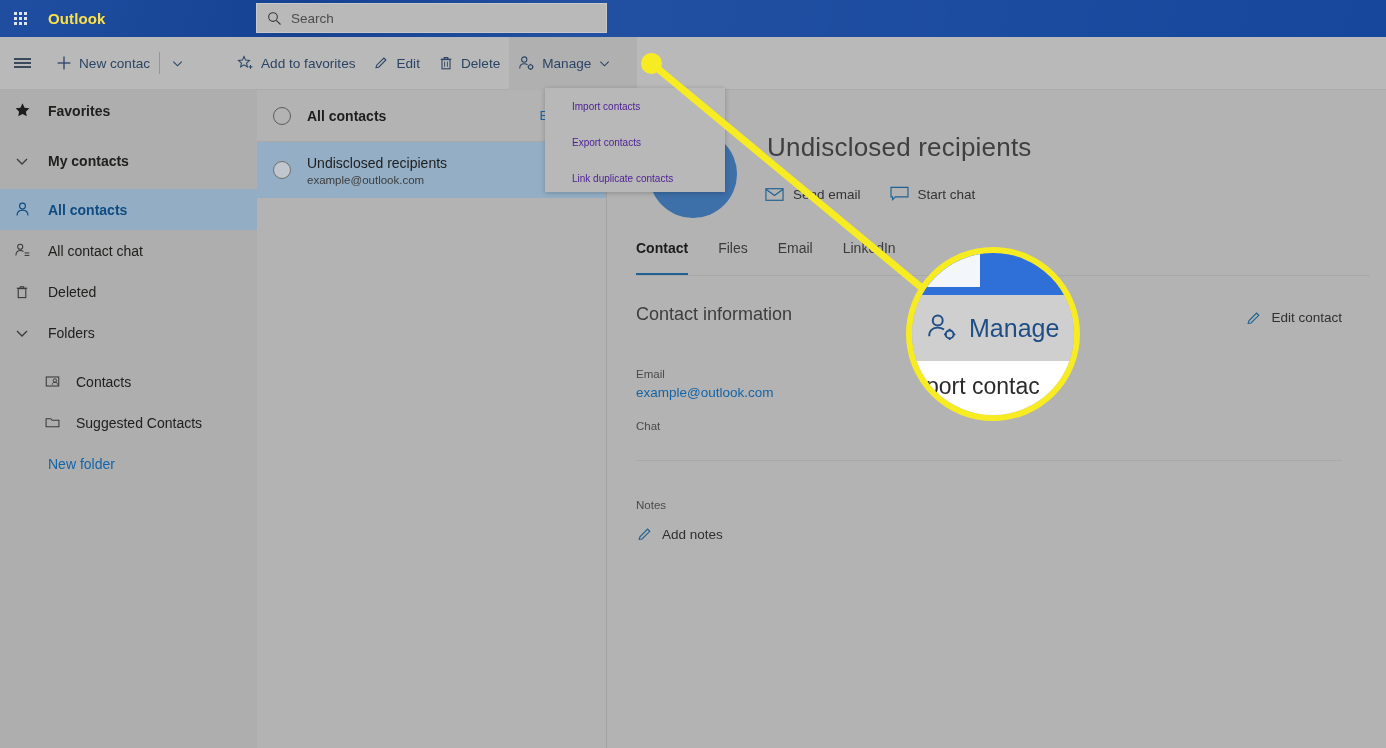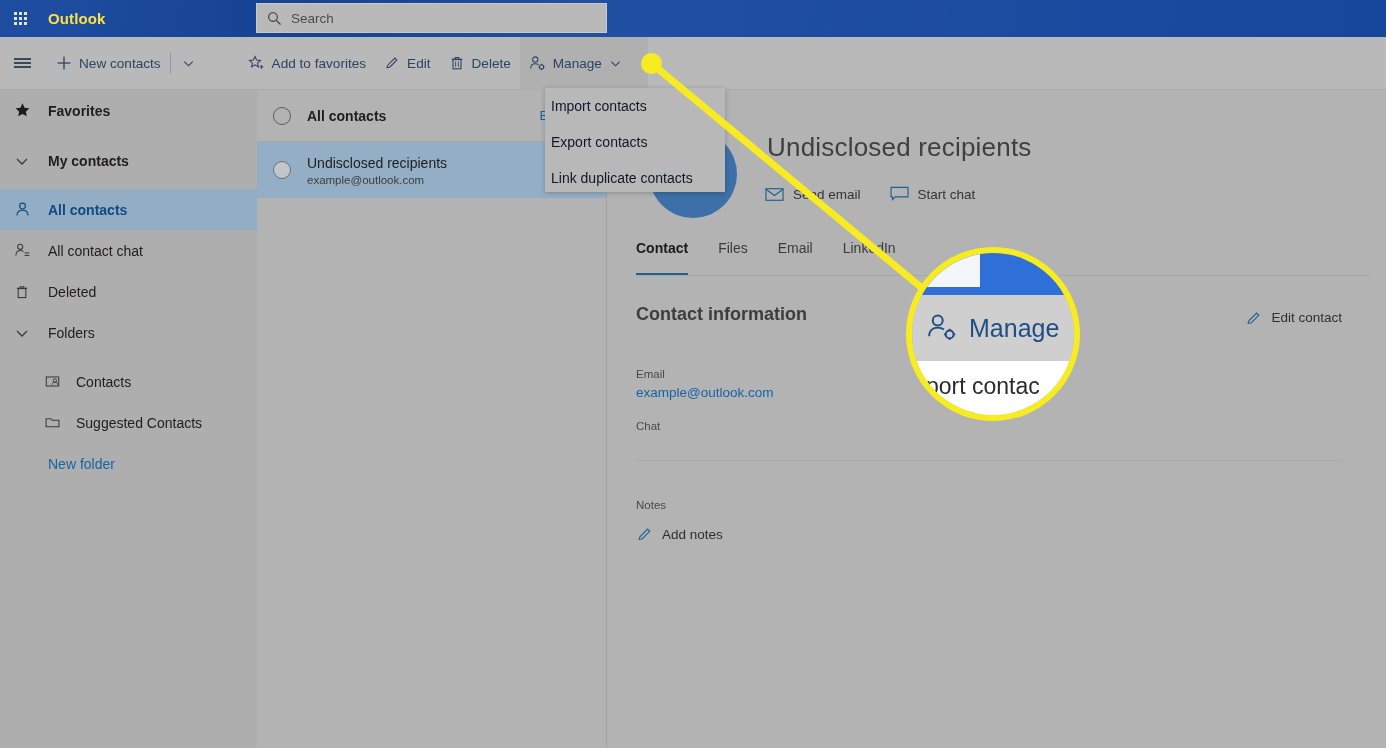--- a/index.html
+++ b/index.html
@@ -120,21 +120,21 @@
     font-size: 26px; color: #3f3f3f; letter-spacing: 0.2px; white-space: nowrap;
   }
   .dactions { position: absolute; left: 157px; top: 96px; display: flex; gap: 29px; }
   .dact { display: flex; align-items: center; gap: 9px; cursor: pointer; color: #333; font-size: 13.5px; }
   .tabs {
     position: absolute; left: 28px; top: 150px; width: 734px; height: 36px;
     display: flex; gap: 30px; border-bottom: 1px solid #a8a8a8;
   }
   .tab { font-size: 14px; color: #3b3b3b; cursor: pointer; padding-bottom: 9px; }
   .tab.sel { color: #1b1b1b; font-weight: bold; border-bottom: 2.5px solid #1f6190; }
-  .ci-head { position: absolute; left: 28px; top: 214px; font-size: 18px; color: #3d3d3d; font-weight: bold; }
+  .ci-head { position: absolute; left: 28px; top: 214px; font-size: 18px; color: #3d3d3d; }
   .editcontact {
     position: absolute; right: 44px; top: 220px; display: flex; align-items: flex-start; gap: 9px;
     color: #2f2f2f; font-size: 13.5px; cursor: pointer;
   }
   .field { position: absolute; left: 28px; }
   .flabel { font-size: 11.5px; color: #4a4a4a; margin-bottom: 5px; }
   .fvalue-link { font-size: 13.5px; color: #1464a8; cursor: pointer; }
   .divider { position: absolute; left: 28px; top: 370px; width: 706px; height: 1px; background: #a9a9a9; }
   .addnotes { position: absolute; left: 28px; top: 436px; display: flex; align-items: center; gap: 9px; cursor: pointer; color: #2f2f2f; font-size: 13.5px; }
 
@@ -160,22 +160,22 @@
     border-radius: 50%; background: #f7ec21; z-index: 42;
   }
 
   
   .dropdown {
     position: absolute; left: 545px; top: 88px; width: 180px; height: 104px;
     background: #b8b8b8; box-shadow: 0 1px 5px rgba(0,0,0,0.22);
     z-index: 30;
   }
   .ddrow {
-    height: 36px; display: flex; align-items: center; padding-left: 6px;
-    font-size: 14px; color: #0f172a; cursor: pointer;
+    height: 36px; display: flex; align-items: center; padding-left: 27px;
+    font-size: 10px; color: #4c1d95; cursor: pointer;
   }
 </style>
 </head>
 <body>
 
 <div id="root">
 
   <div class="topbar">
     <div class="waffle">
       <div class="waffle-grid">
@@ -213,21 +213,21 @@
       </div>
     </div>
 
     <div class="cmdbtn newcontact">
       <span>
         <svg class="ic" width="16" height="16" viewBox="0 0 16 16">
           <line x1="8" y1="1.6" x2="8" y2="14.4" stroke="#2b4463" stroke-width="1.3"></line>
           <line x1="1.6" y1="8" x2="14.4" y2="8" stroke="#2b4463" stroke-width="1.3"></line>
         </svg>
       </span>
-      <span>New contacts</span>
+      <span>New contac</span>
     </div>
     <div class="vsep"></div>
     <div class="caretbtn">
       <span>
         <svg class="ic" width="13" height="13" viewBox="0 0 14 14">
           <polyline points="2.5,5 7,9.5 11.5,5" fill="none" stroke="#2b4463" stroke-width="1.2"></polyline>
         </svg>
       </span>
     </div>
 

